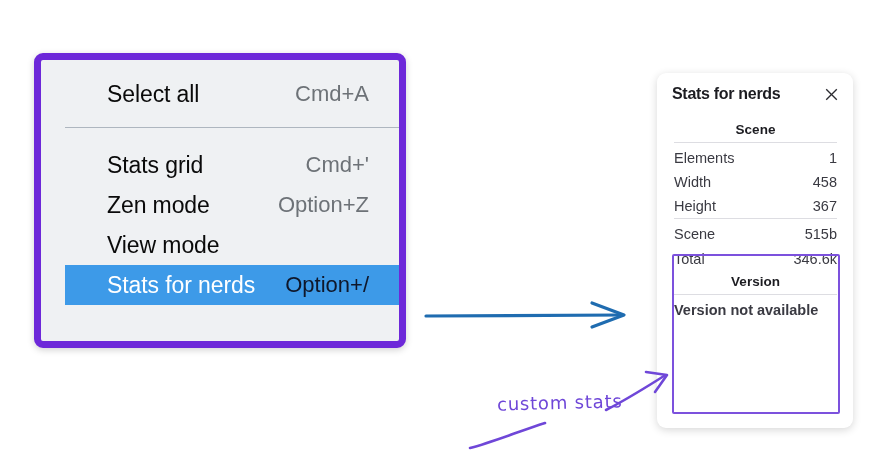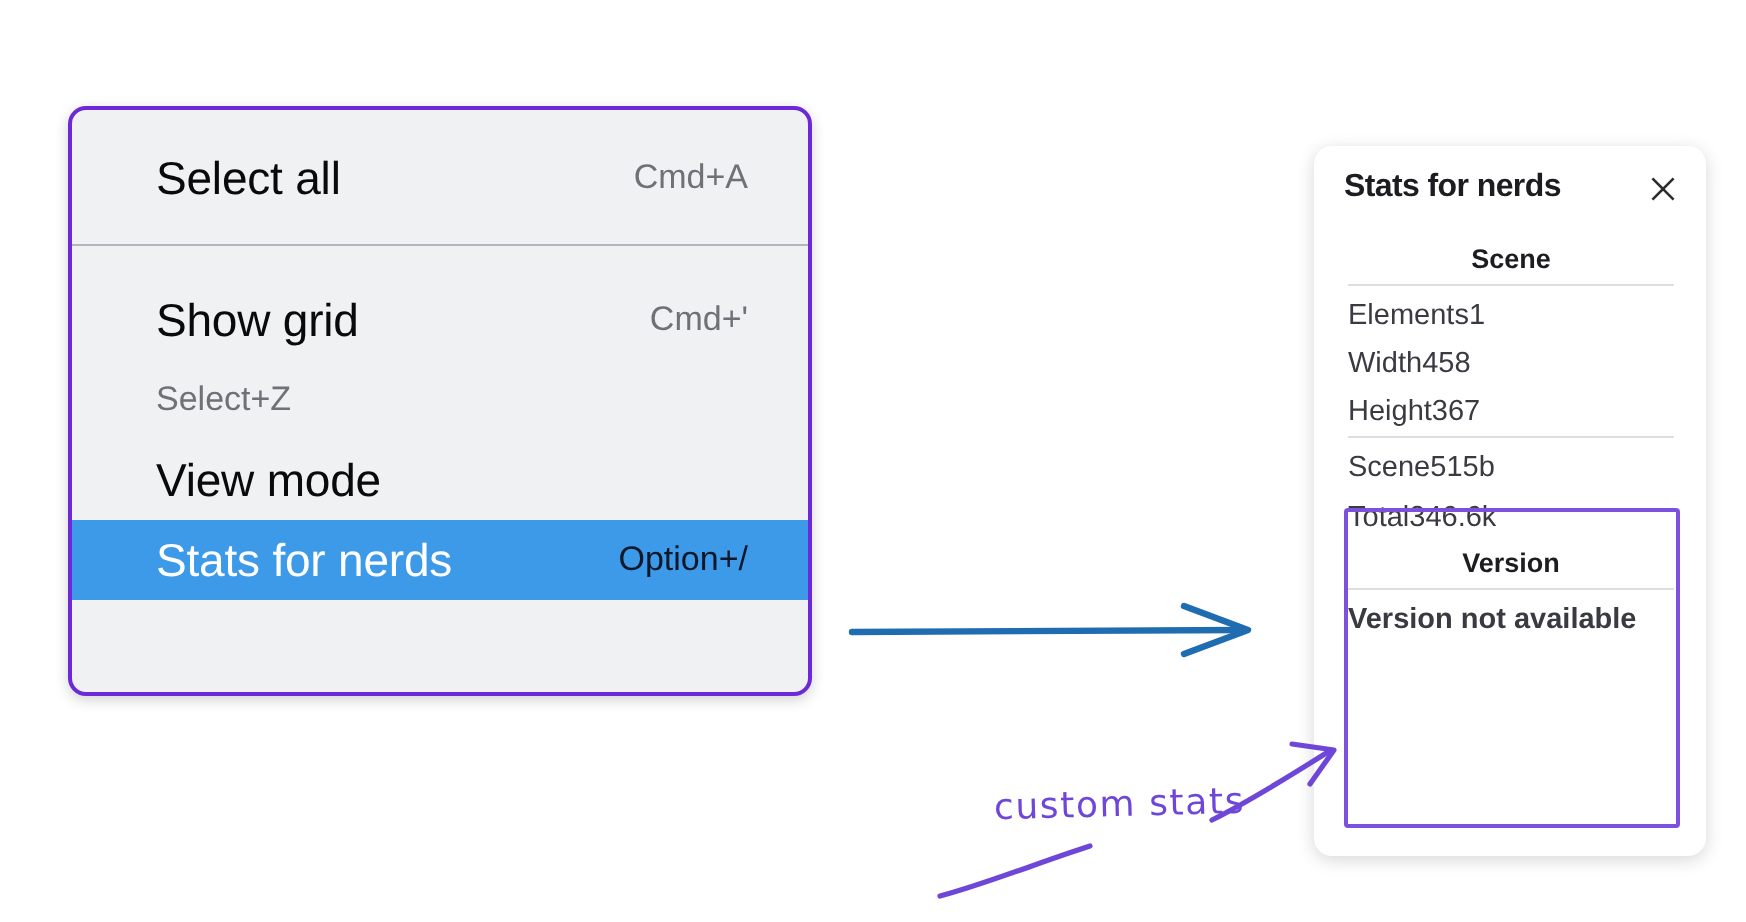--- a/index.html
+++ b/index.html
@@ -17,25 +17,26 @@
   }
 
   
   #context-menu {
     position: absolute;
     left: 34px;
     top: 53px;
     width: 372px;
     height: 295px;
     background: #eff1f3;
-    border: 2px solid #6d28d9;
+    border: 7px solid #6d28d9;
     border-radius: 9px;
     box-shadow: 0 2px 7px rgba(0,0,0,0.18);
     box-sizing: border-box;
     overflow: hidden;
+    padding-left: 24px;
   }
   .menu-group { padding: 0; }
   .menu-divider {
     height: 1px;
     background: #aeb6bf;
     margin: 0;
   }
   .menu-group.first { padding-top: 14px; padding-bottom: 13px; }
   .menu-group.second { padding-top: 17px; padding-bottom: 0; }
   .menu-item {
@@ -46,21 +47,21 @@
     padding: 0 30px 0 42px;
     box-sizing: border-box;
     color: #0a0a0a;
   }
   .menu-item .mi-label {
     font-size: 23px;
     letter-spacing: -0.1px;
     white-space: nowrap;
   }
   .menu-item .mi-shortcut {
-    font-size: 17px;
+    font-size: 22px;
     color: #6d7277;
     white-space: nowrap;
   }
   .menu-item.selected {
     background: #3d9ae8;
   }
   .menu-item.selected .mi-label { color: #ffffff; }
   .menu-item.selected .mi-shortcut { color: #0f172a; }
   .menu-footer { height: 18px; }
 
@@ -110,20 +111,21 @@
     padding: 3px 0 5px 0;
   }
   .sp-rule {
     height: 1px;
     background: #dddde2;
     margin: 0 2px 3px 2px;
   }
   .sp-row {
     display: flex;
     align-items: baseline;
+    justify-content: space-between;
     font-size: 14.5px;
     color: #3a3a42;
     padding: 3px 2px;
     line-height: 1.25;
   }
   .sp-row .sp-key { white-space: nowrap; }
   .sp-row .sp-val { white-space: nowrap; }
   .sp-fullrow {
     font-size: 14.5px;
     color: #3a3a42;
@@ -173,25 +175,26 @@
     <div class="menu-item">
       <span class="mi-label">Select all</span>
       <span class="mi-shortcut">Cmd+A</span>
     </div>
   </div>
 
   <div class="menu-divider"></div>
 
   <div class="menu-group second">
     <div class="menu-item">
-      <span class="mi-label">Show grid</span>
+      <span class="mi-label">Stats grid</span>
       <span class="mi-shortcut">Cmd+'</span>
     </div>
     <div class="menu-item">
-      <span class="mi-shortcut">Select+Z</span>
+      <span class="mi-label">Zen mode</span>
+      <span class="mi-shortcut">Option+Z</span>
     </div>
     <div class="menu-item">
       <span class="mi-label">View mode</span>
     </div>
     <div class="menu-item selected">
       <span class="mi-label">Stats for nerds</span>
       <span class="mi-shortcut">Option+/</span>
     </div>
     <div class="menu-footer"></div>
   </div>

